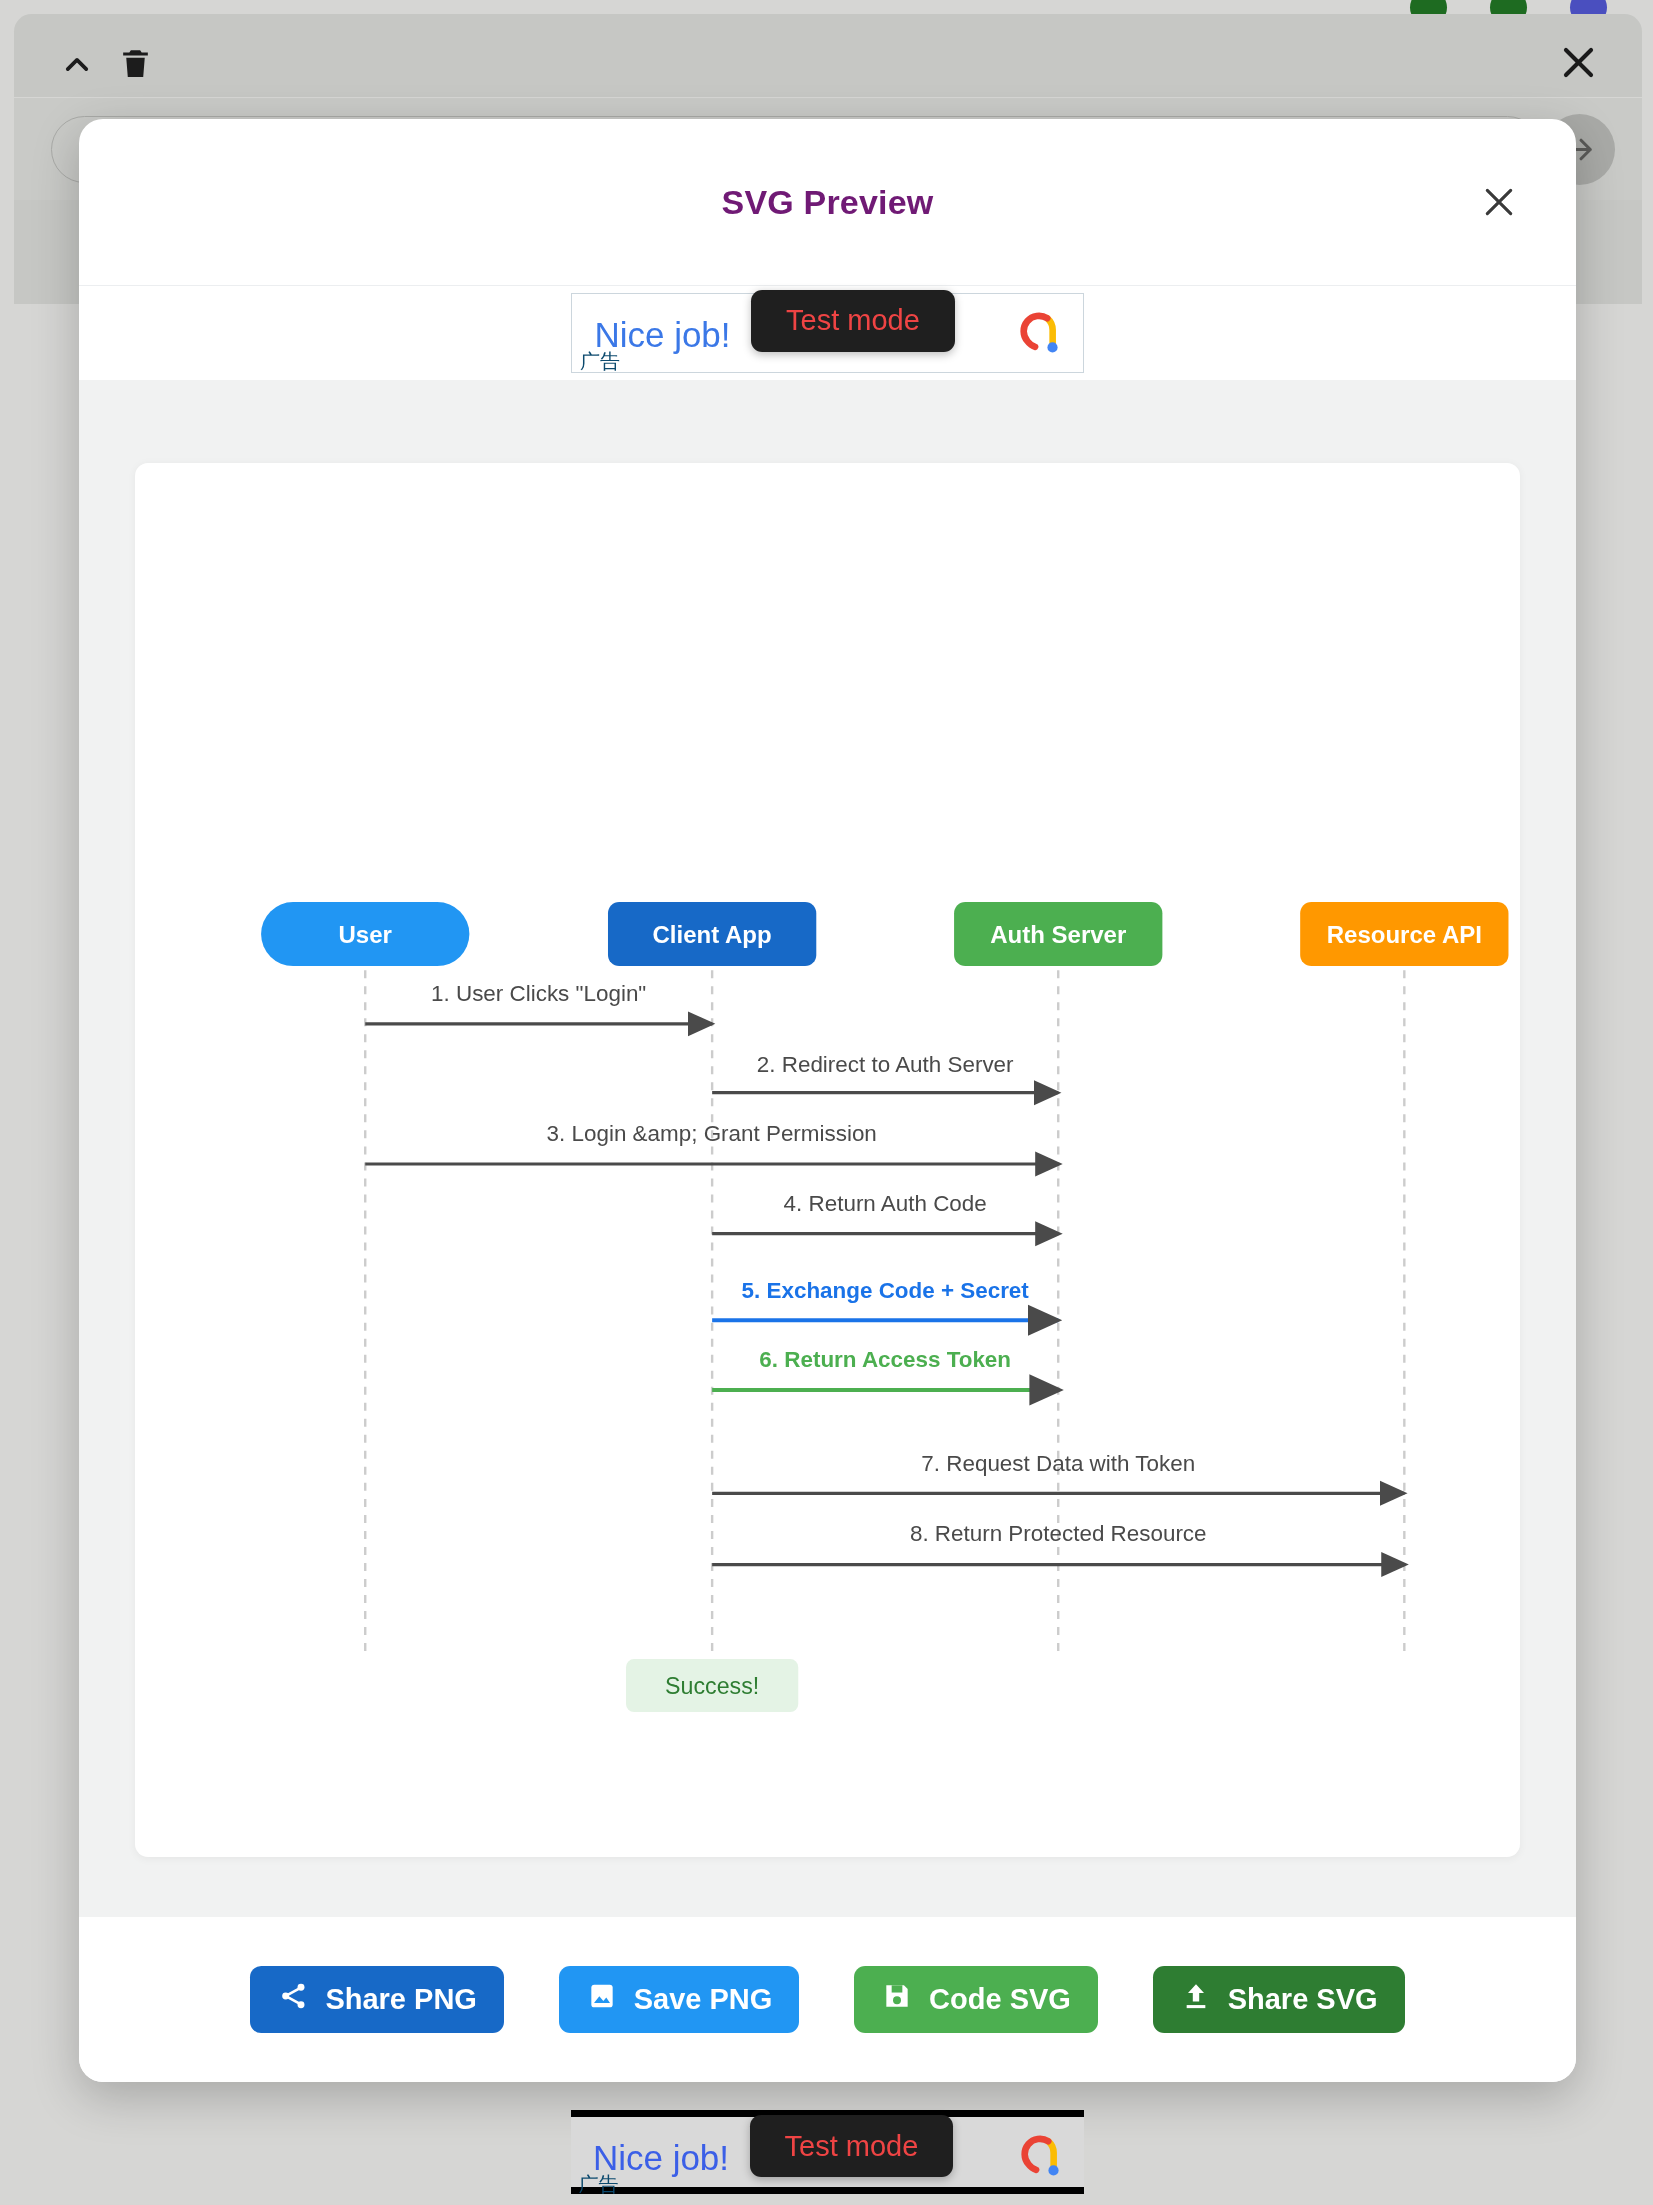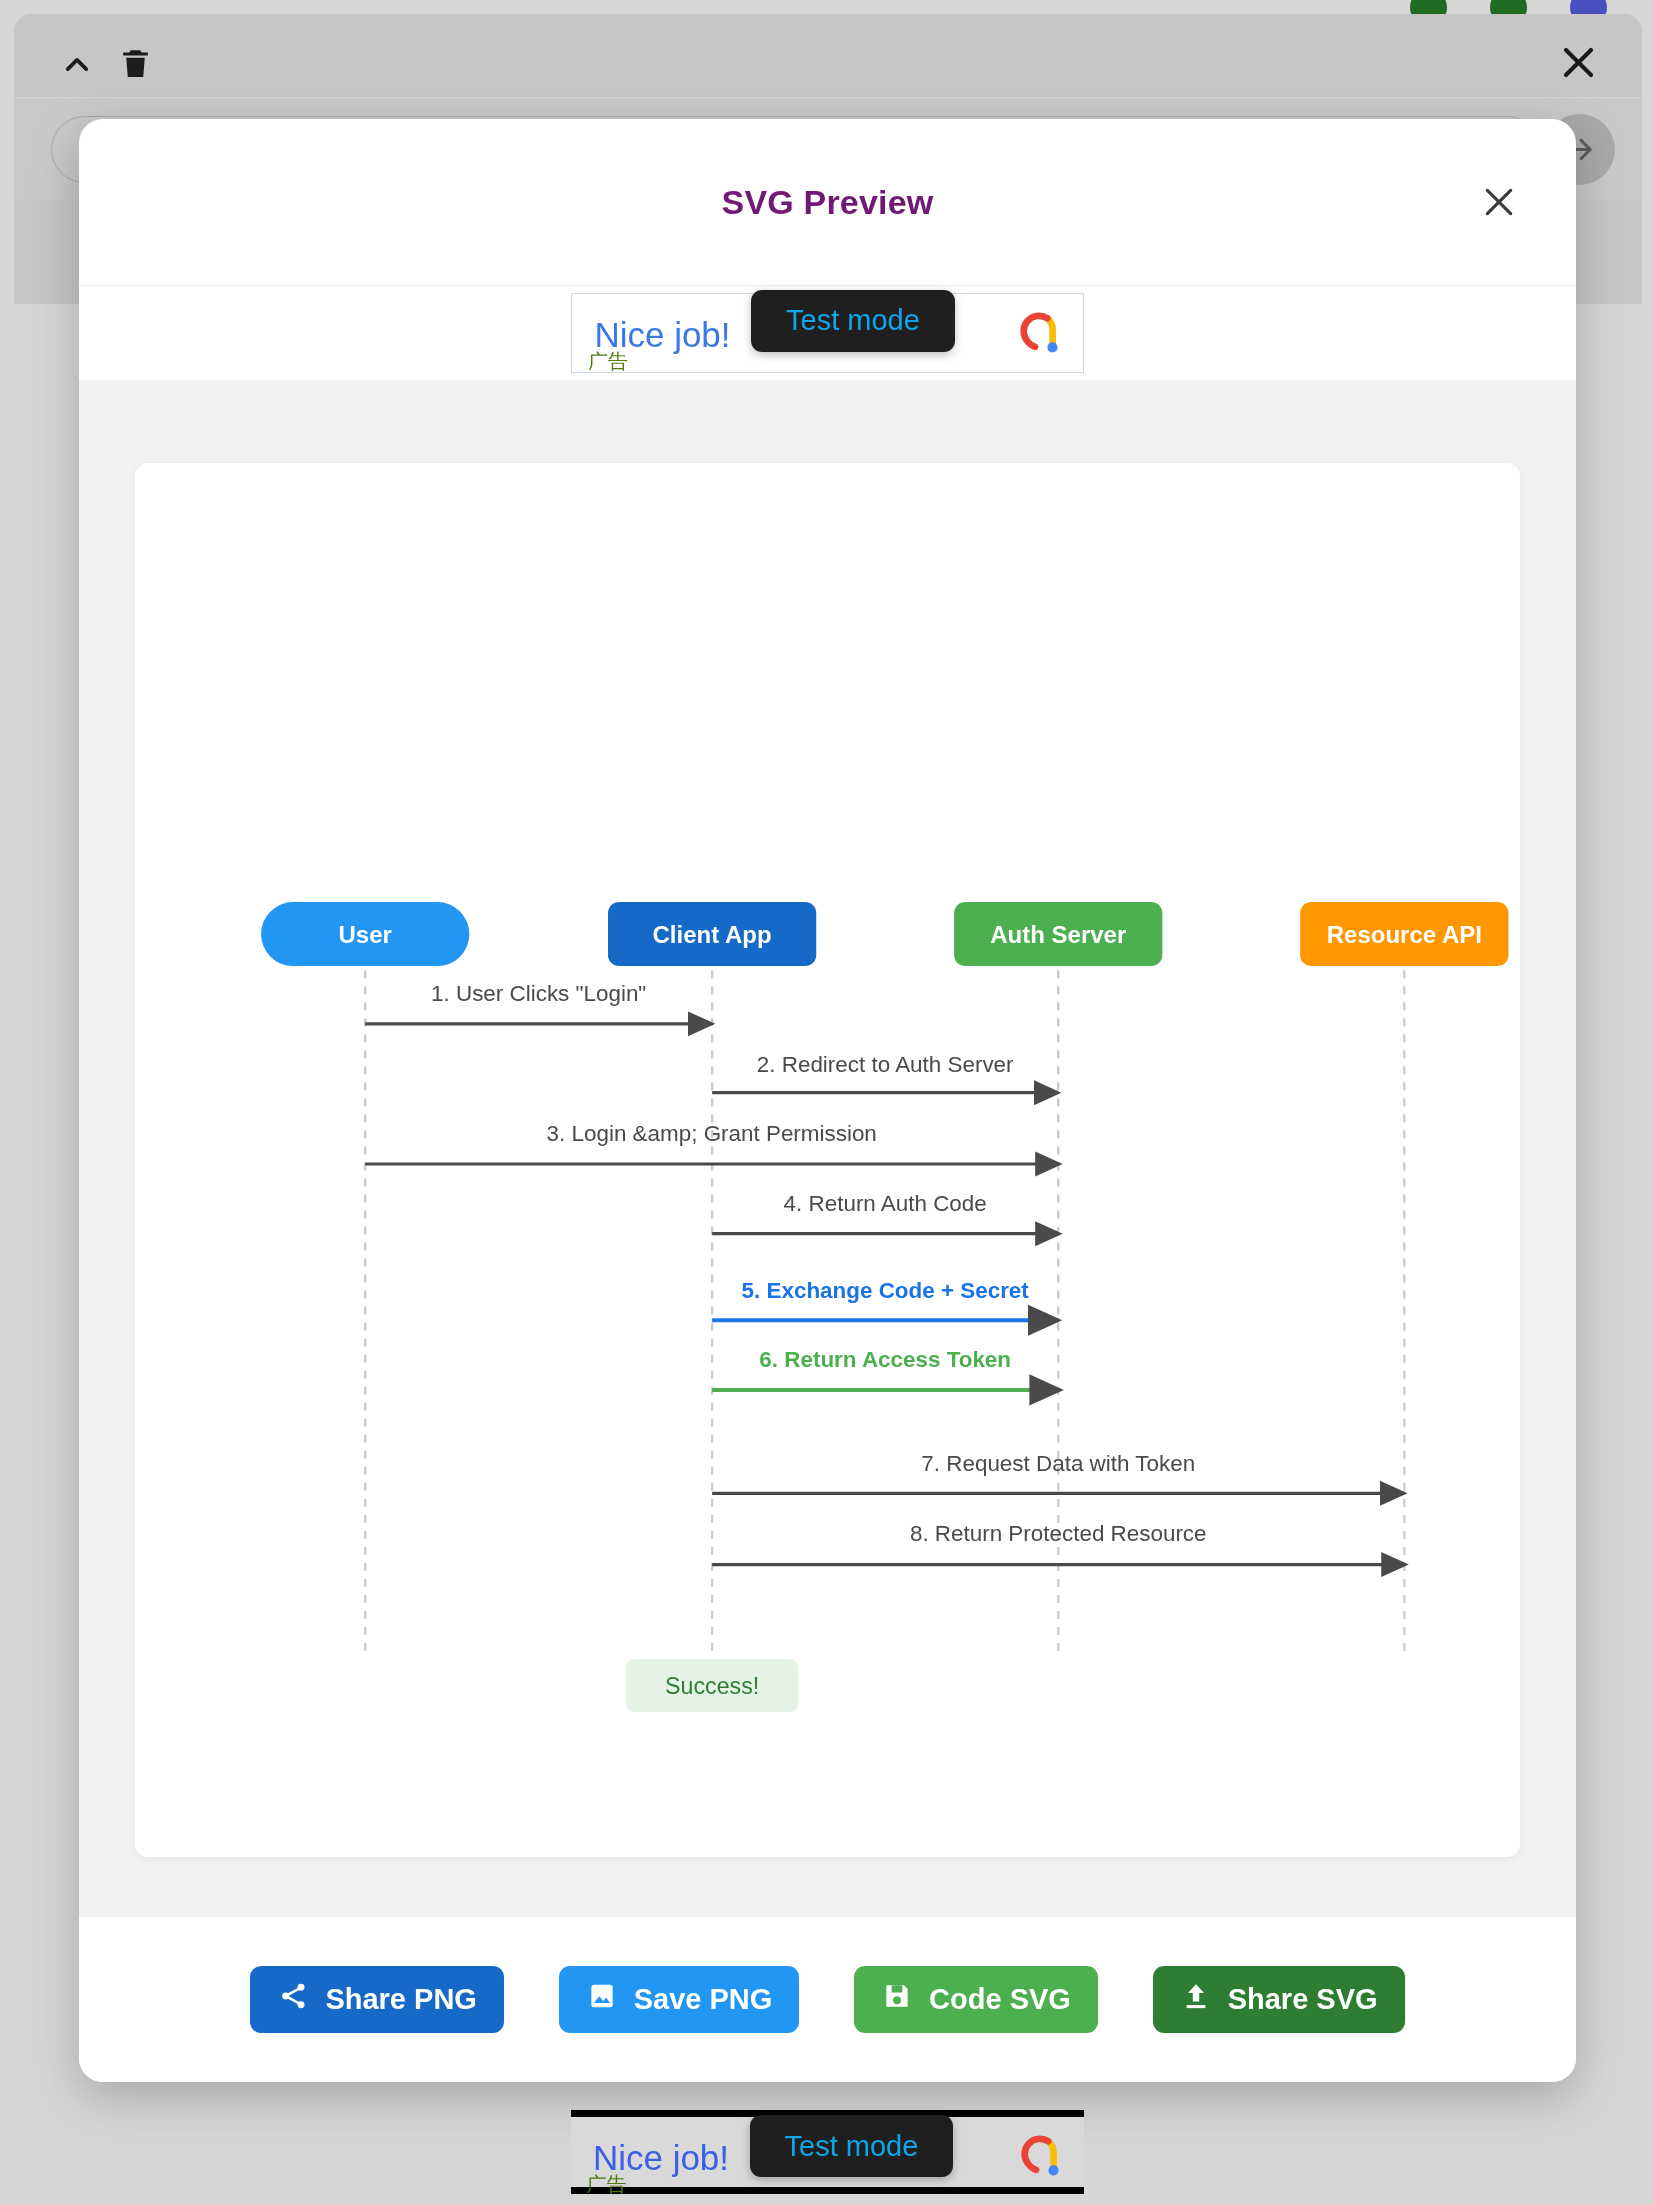--- a/index.html
+++ b/index.html
@@ -72,30 +72,30 @@
   .ad-unit {
     position: relative; width: 513px; height: 80px;
     border: 1.6px solid #ccd6dd; background: #ffffff;
     display: flex; align-items: center;
   }
   .ad-headline {
     position: absolute; left: 22.4px; top: 21px;
     font-size: 35px; color: #3b78e7;
   }
   .ad-label {
-    position: absolute; left: 16px; top: 54px;
-    font-size: 20px; color: #4d7c0f; text-align: center;
+    position: absolute; left: 8px; top: 54px;
+    font-size: 20px; color: #0c4a6e; text-align: center;
   }
   .ad-body {
     position: absolute; left: 274px; top: 22.4px;
     font-size: 25px; color: #1b1b1b; white-space: nowrap;
   }
   .ad-chip {
     position: absolute; left: 179px; top: -4px;
-    background: #1f1f1f; color: #0ea5e9;
+    background: #1f1f1f; color: #ef4444;
     font-size: 29px; padding: 14.4px 35px; border-radius: 11.2px;
     white-space: nowrap; box-shadow: 0 2.4px 8px rgba(0,0,0,.25);
   }
   .adchoices { position: absolute; right: 21px; top: 17.6px; width: 43px; height: 45px; }
 
   
   #preview-area {
     flex: 1 1 auto; background: #f1f2f2;
     display: flex; align-items: flex-start; justify-content: center;
     padding-top: 83px;

